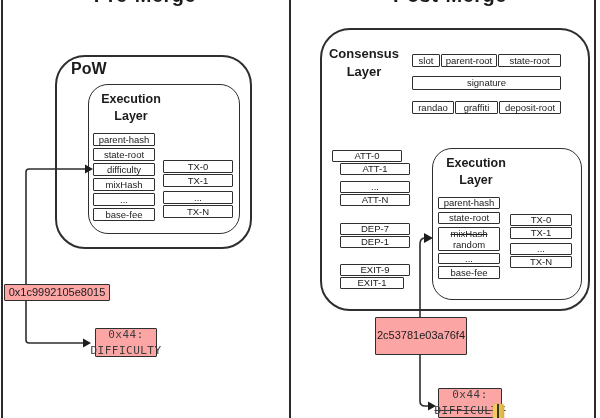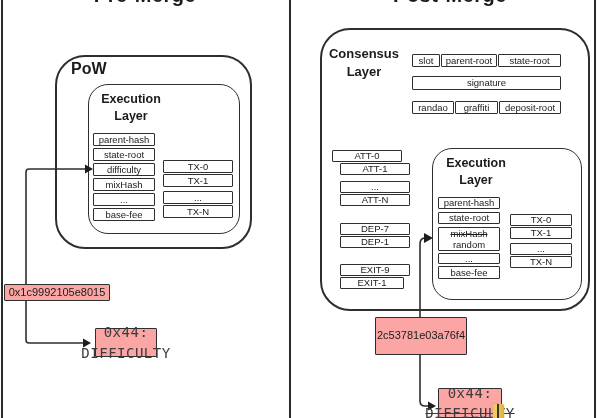--- a/index.html
+++ b/index.html
@@ -28,21 +28,21 @@
   }
   .cell.tall { flex-direction:column; justify-content:center; gap:1px; }
   .strike { text-decoration:line-through; }
   .value-box {
     position:absolute; border:1.6px solid #2e2e2e; background:#fca5a5;
     display:flex; flex-direction:column; align-items:center; justify-content:center;
     z-index:2; border-radius:1px;
   }
   .value-box .hash-line { font-size:11px; line-height:1.25; }
   .opcode {
-    font-family:"DejaVu Sans Mono", monospace; font-size:14px;
+    font-family:"DejaVu Sans Mono", monospace; font-size:11px;
     color:#3c3c3c; letter-spacing:0.5px; line-height:1.45;
   }
   #connector-svg { position:absolute; left:0; top:0; z-index:1; }
   #cursor-marker {
     position:absolute; left:493px; top:404px; width:11px; height:16px; z-index:3;
     background:linear-gradient(90deg, #e8c569 0%, #f2cf5b 30%, #d8b13c 100%);
     border-radius:2px 2px 0 0; box-shadow:0 0 2px #caa53a;
   }
   #cursor-marker .bar {
     position:absolute; left:4px; top:0; width:2.2px; height:16px; background:#3d3524;

